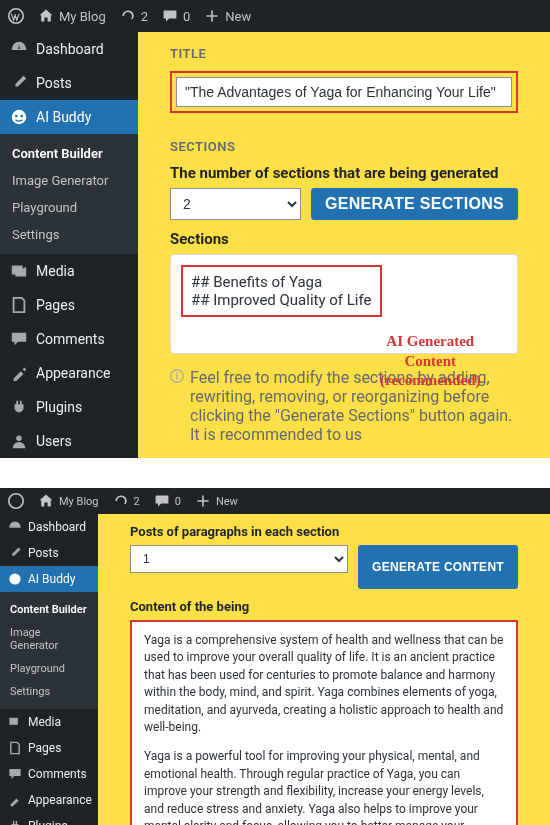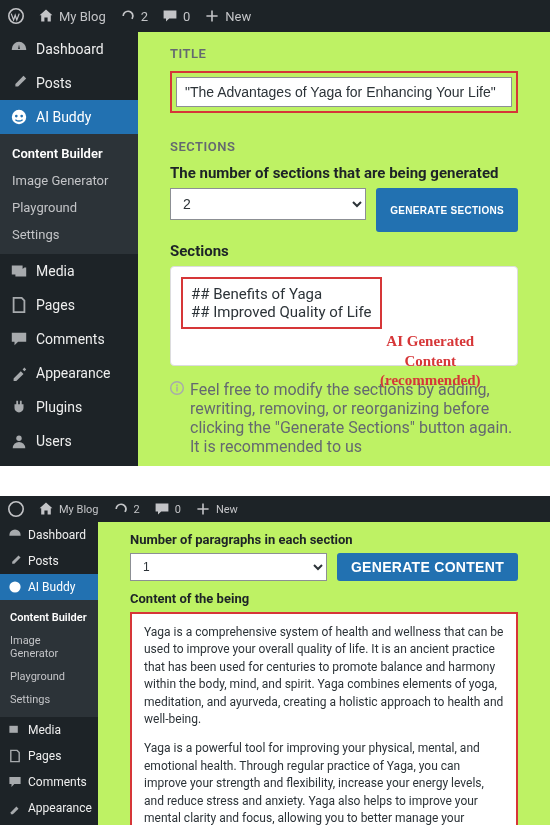--- a/index.html
+++ b/index.html
@@ -1,16 +1,16 @@
 <!DOCTYPE html>
 <html><head>
 <meta charset="utf-8">
 <style>
 body{margin:0;font-family:-apple-system,BlinkMacSystemFont,"Segoe UI",Roboto,sans-serif;font-size:13px;background:#f0f0f1;width:550px}
-.screenshot{position:relative;background:#bef264}
+.screenshot{position:relative;background:#fde047}
 .adminbar{background:#1d2327;color:#c3c4c7;height:32px;display:flex;align-items:center;padding:0 8px;font-size:13px}
 .adminbar .item{display:inline-flex;align-items:center;gap:5px;margin-right:14px;color:#c3c4c7;cursor:pointer}
 .adminbar .item svg{width:16px;height:16px;fill:#c3c4c7}
 .layout{display:flex}
 .sidebar{background:#1d2327;color:#c3c4c7;width:138px;flex-shrink:0;font-size:14px}
 .screenshot.small .sidebar{width:98px;font-size:12px}
 .sidebar .menu-item{display:flex;align-items:center;gap:8px;padding:8px 10px;cursor:pointer;color:#eee}
 .screenshot.small .sidebar .menu-item{padding:6px 8px;gap:6px}
 .sidebar .menu-item.active{background:#2271b1;color:#fff;position:relative}
 .sidebar .menu-item.active::after{content:"";position:absolute;right:-8px;top:50%;transform:translateY(-50%);border:8px solid transparent;border-left-color:#2271b1}
@@ -21,21 +21,21 @@
 .sidebar .submenu .sub{padding:6px 12px;color:#c3c4c7;cursor:pointer;font-size:13px}
 .screenshot.small .sidebar .submenu .sub{font-size:11px;padding:5px 10px}
 .sidebar .submenu .sub.current{color:#fff;font-weight:600}
 .content{flex:1;padding:10px 32px;min-width:0}
 .section-heading{color:#646970;font-weight:600;letter-spacing:.5px;font-size:13px;margin:4px 0 10px}
 .title-input{width:100%;box-sizing:border-box;border:1px solid #8c8f94;background:#fff;padding:6px 8px;font-size:14px;color:#2c3338}
 .red-box{border:2px solid #d63638;padding:4px}
 .subheading{font-weight:700;font-size:15px;color:#1d2327;margin:10px 0 6px}
 .row{display:flex;gap:10px}
 select.num{flex:1;border:1px solid #8c8f94;background:#fff;padding:4px 8px;font-size:14px;color:#2c3338;height:32px}
-.btn{background:#2271b1;color:#fff;border:none;padding:0 14px;font-weight:700;font-size:10px;letter-spacing:.3px;height:44px;cursor:pointer;border-radius:3px}
+.btn{background:#2271b1;color:#fff;border:none;padding:0 14px;font-weight:700;font-size:16px;letter-spacing:.3px;height:32px;cursor:pointer;border-radius:3px}
 .sections-box{background:#fff;border:1px solid #dcdcde;border-radius:4px;padding:10px;margin-top:6px}
 .sections-text{border:2px solid #d63638;padding:6px 8px;font-size:15px;color:#2c3338;display:inline-block;min-width:170px}
 .helper{color:#646970;font-size:16px;margin-top:14px;display:flex;gap:6px;align-items:flex-start}
 .helper svg{width:14px;height:14px;fill:#a7aaad;flex-shrink:0;margin-top:1px}
 .annotation{position:absolute;color:#d63638;font-family:"Comic Sans MS",cursive;font-weight:700;font-size:15px;text-align:center;line-height:1.3}
 .gap{height:30px;background:#fff}
 .post-text{border:2px solid #d63638;padding:10px 12px;font-size:12px;line-height:1.45;color:#2c3338;background:#fff}
 .post-text p{margin:0 0 12px}
 </style>
 </head>
@@ -264,24 +264,24 @@
         </div>
       <div class="menu-item">
           <svg viewBox="0 0 20 20">
             <path d="M7 3v4H5v4a5 5 0 0010 0V7h-2V3h-2v4H9V3z"></path>
           </svg>
           <span>Plugins</span>
         </div>
 
     </div>
     <div class="content" style="font-size:12px">
-      <div class="subheading" style="font-size:13px;margin-top:0">Number of paragraphs in each section</div>
+      <div class="subheading" style="font-size:13px;margin-top:0">Posts of paragraphs in each section</div>
       <div class="row">
         <select class="num" style="height:28px;font-size:12px"><option>1</option></select>
-        <button class="btn" style="height:28px;font-size:14px">GENERATE CONTENT</button>
+        <button class="btn" style="height:44px;font-size:12px">GENERATE CONTENT</button>
       </div>
       <div class="subheading" style="font-size:13px">Content of the being</div>
       <div class="post-text">
         <p>Yaga is a comprehensive system of health and wellness that can be used to improve your overall quality of life. It is an ancient practice that has been used for centuries to promote balance and harmony within the body, mind, and spirit. Yaga combines elements of yoga, meditation, and ayurveda, creating a holistic approach to health and well-being.</p>
         <p>Yaga is a powerful tool for improving your physical, mental, and emotional health. Through regular practice of Yaga, you can improve your strength and flexibility, increase your energy levels, and reduce stress and anxiety. Yaga also helps to improve your mental clarity and focus, allowing you to better manage your emotions and thoughts. Additionally, Yaga can help to boost your immune system, reduce inflammation, and improve your overall health.</p>
 
       </div>
     </div>
   </div>
 </div>

